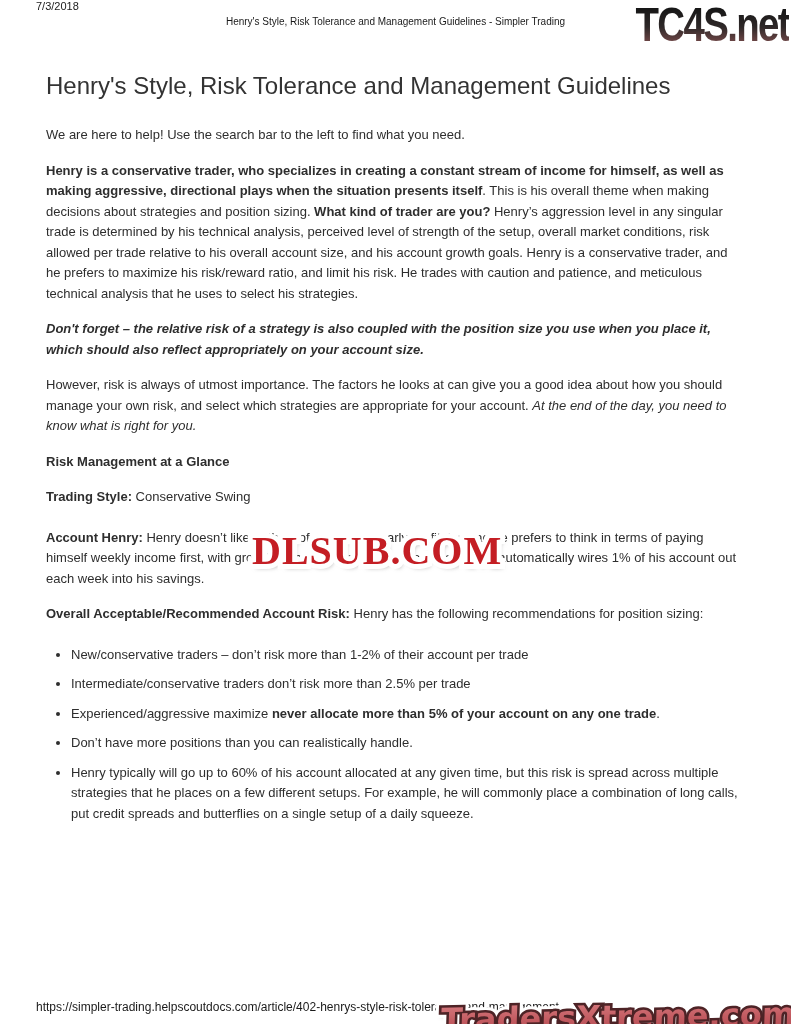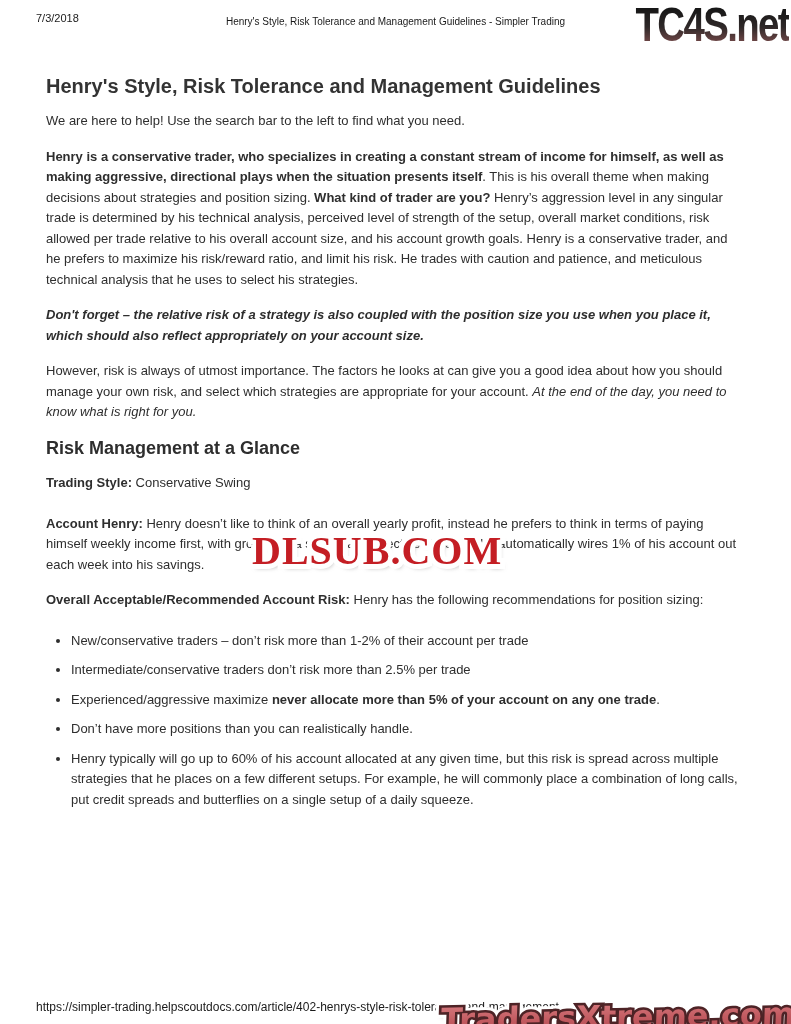--- a/index.html
+++ b/index.html
@@ -9,41 +9,41 @@
     width:791px; height:1024px;
     margin:0 auto;
     background:#ffffff;
     overflow:hidden;
     font-family:"Liberation Sans","DejaVu Sans",sans-serif;
     color:#2e2e2e;
   }
 
   
   .print-header { position:absolute; top:0; left:0; width:100%; height:46px; }
-  .ph-date { position:absolute; top:12px; left:36px; font-size:11px; color:#1a1a1a; }
+  .ph-date { position:absolute; top:0; left:36px; font-size:11px; color:#1a1a1a; }
   .ph-title { position:absolute; top:16px; left:0; width:100%; text-align:center; font-size:10px; color:#1a1a1a; }
   .tc4s-logo {
     position:absolute; top:0px; right:2px;
     font-family:"Liberation Sans",sans-serif;
     font-weight:700; font-size:48px; line-height:1.0;
     letter-spacing:-2px; white-space:nowrap;
     transform:scale(0.8,1.02); transform-origin:top right;
     color:#4a3434;
     background:linear-gradient(180deg,#171717 18%, #2e2828 55%, #8a5353 100%);
     -webkit-background-clip:text; background-clip:text;
     -webkit-text-fill-color:transparent;
   }
 
   
   .article { position:absolute; top:68px; left:46px; width:693px; font-size:13px; line-height:20.5px; }
-  h1.page-title { font-size:20px; line-height:36px; font-weight:700; color:#333; margin:0 0 7px 0; }
+  h1.page-title { font-size:24px; line-height:36px; font-weight:400; color:#333; margin:0 0 21px 0; }
   .article p { margin:0 0 15px 0; }
   .article .b, .section-heading, .seg-b { font-weight:700; }
   .article .i { font-style:italic; }
-  .section-heading { font-size:18px; line-height:20.5px; margin:0 0 15px 0; color:#2e2e2e; }
+  .section-heading { font-size:13px; line-height:20.5px; margin:0 0 15px 0; color:#2e2e2e; }
   .trading-style-line { margin-bottom:20px !important; }
   .overall-risk-line { margin-bottom:0 !important; }
   ul.risk-list { margin:20px 0 22px 0; padding-left:25px; }
   ul.risk-list li { margin-bottom:9px; }
 
   
   .dlsub-stack {
     position:absolute; left:252px; top:488px; z-index:30;
     font-family:"Liberation Serif","DejaVu Serif",serif;
     font-weight:700; font-size:40px; line-height:1.1;

